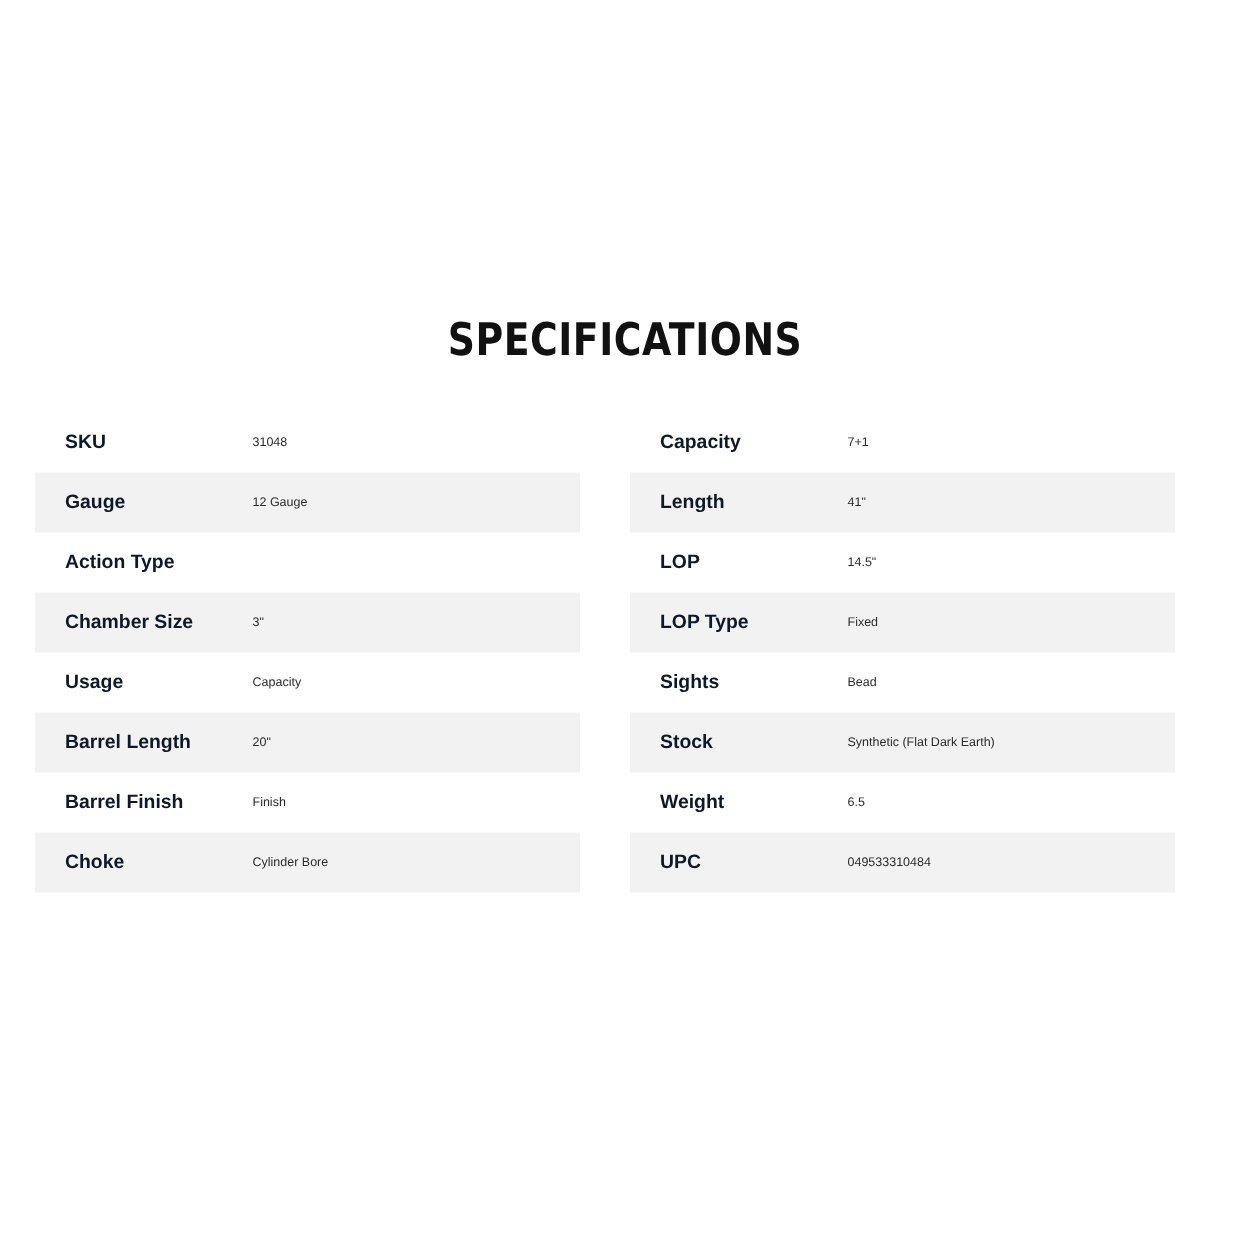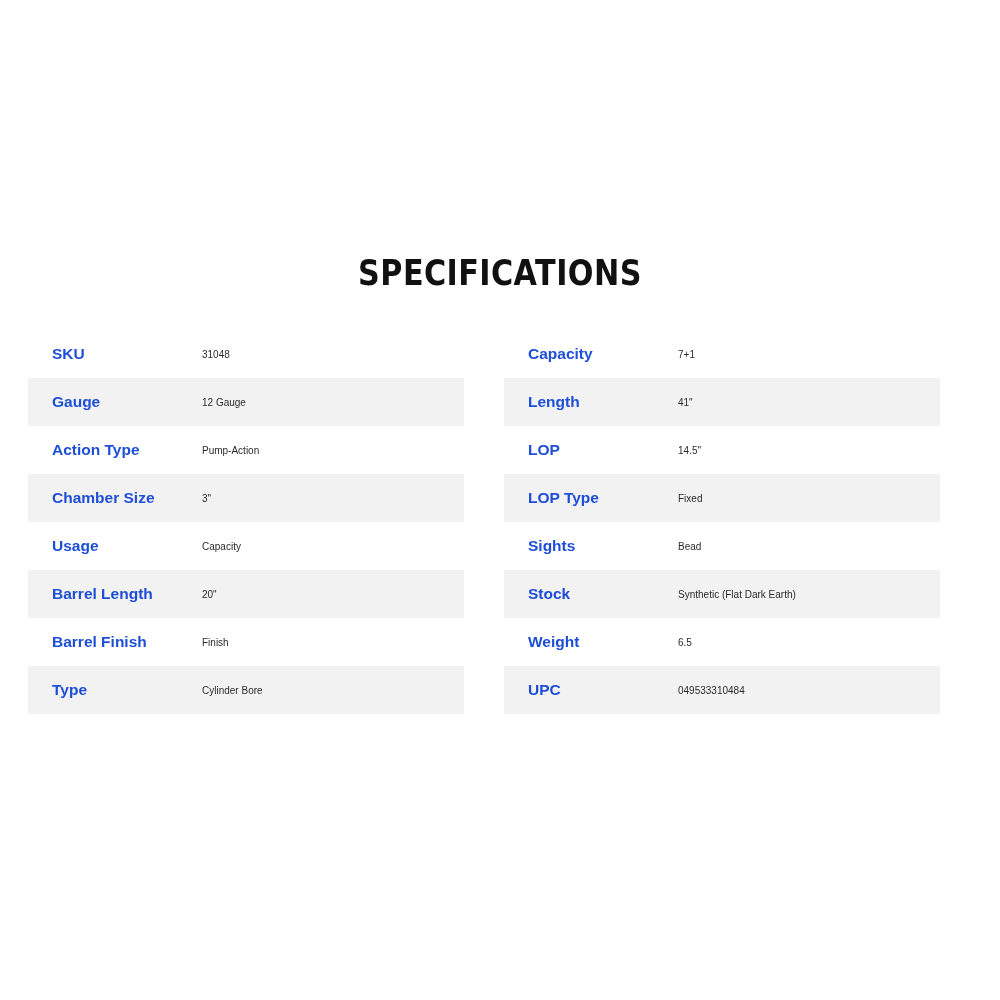--- a/index.html
+++ b/index.html
@@ -59,21 +59,21 @@
   }
   .spec-row.alt {
     background: #f2f2f2;
   }
 
   .spec-label {
     width: 150px;
     flex: 0 0 150px;
     font-size: 15.5px;
     font-weight: bold;
-    color: #1d4ed8;
+    color: #0f172a;
   }
 
   .spec-value {
     flex: 1 1 auto;
     font-size: 10px;
     font-weight: normal;
     color: #2b2b2b;
   }
 </style>
 </head>
@@ -89,40 +89,39 @@
       <div class="spec-row">
         <div class="spec-label">SKU</div>
         <div class="spec-value">31048</div>
       </div>
       <div class="spec-row alt">
         <div class="spec-label">Gauge</div>
         <div class="spec-value">12 Gauge</div>
       </div>
       <div class="spec-row">
         <div class="spec-label">Action Type</div>
-        <div class="spec-value">Pump-Action</div>
       </div>
       <div class="spec-row alt">
         <div class="spec-label">Chamber Size</div>
         <div class="spec-value">3"</div>
       </div>
       <div class="spec-row">
         <div class="spec-label">Usage</div>
         <div class="spec-value">Capacity</div>
       </div>
       <div class="spec-row alt">
         <div class="spec-label">Barrel Length</div>
         <div class="spec-value">20"</div>
       </div>
       <div class="spec-row">
         <div class="spec-label">Barrel Finish</div>
         <div class="spec-value">Finish</div>
       </div>
       <div class="spec-row alt">
-        <div class="spec-label">Type</div>
+        <div class="spec-label">Choke</div>
         <div class="spec-value">Cylinder Bore</div>
       </div>
     </div>
 
     <div class="spec-col">
       <div class="spec-row">
         <div class="spec-label">Capacity</div>
         <div class="spec-value">7+1</div>
       </div>
       <div class="spec-row alt">

